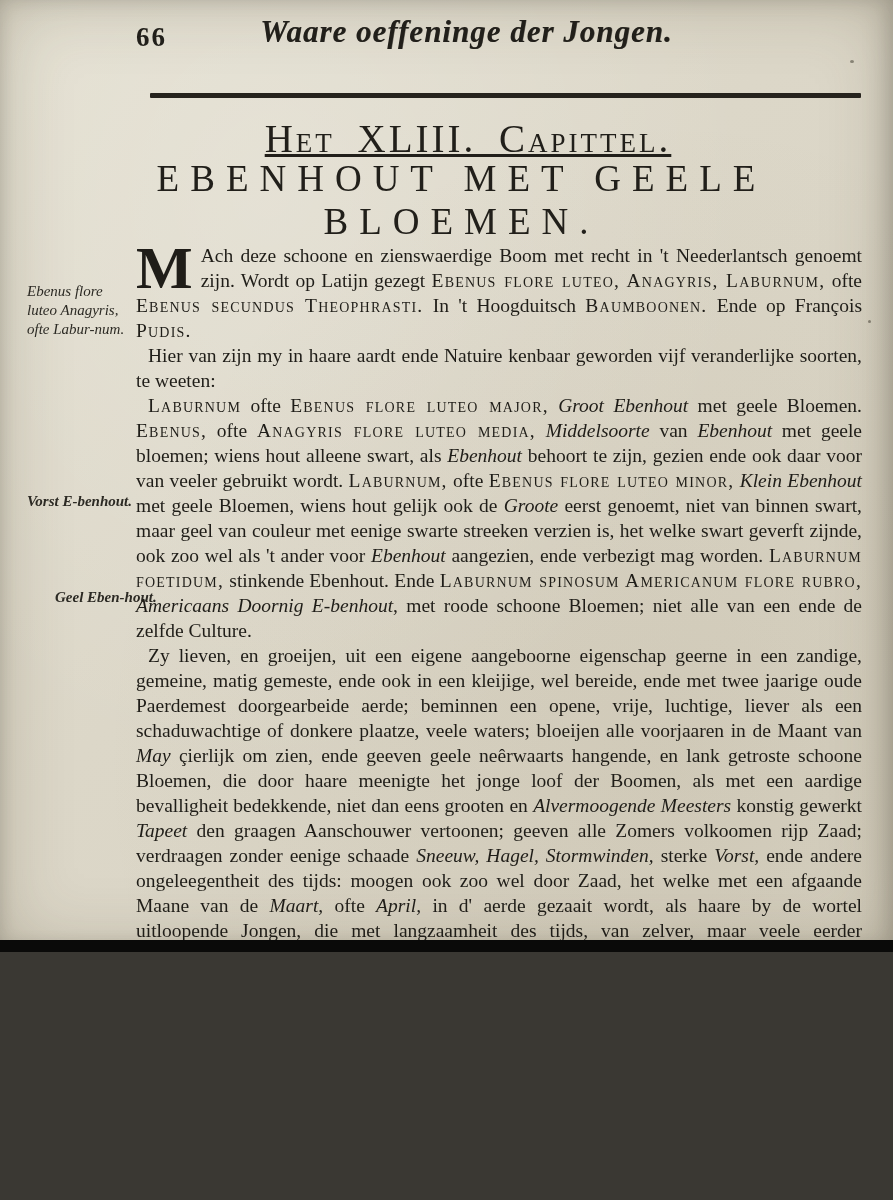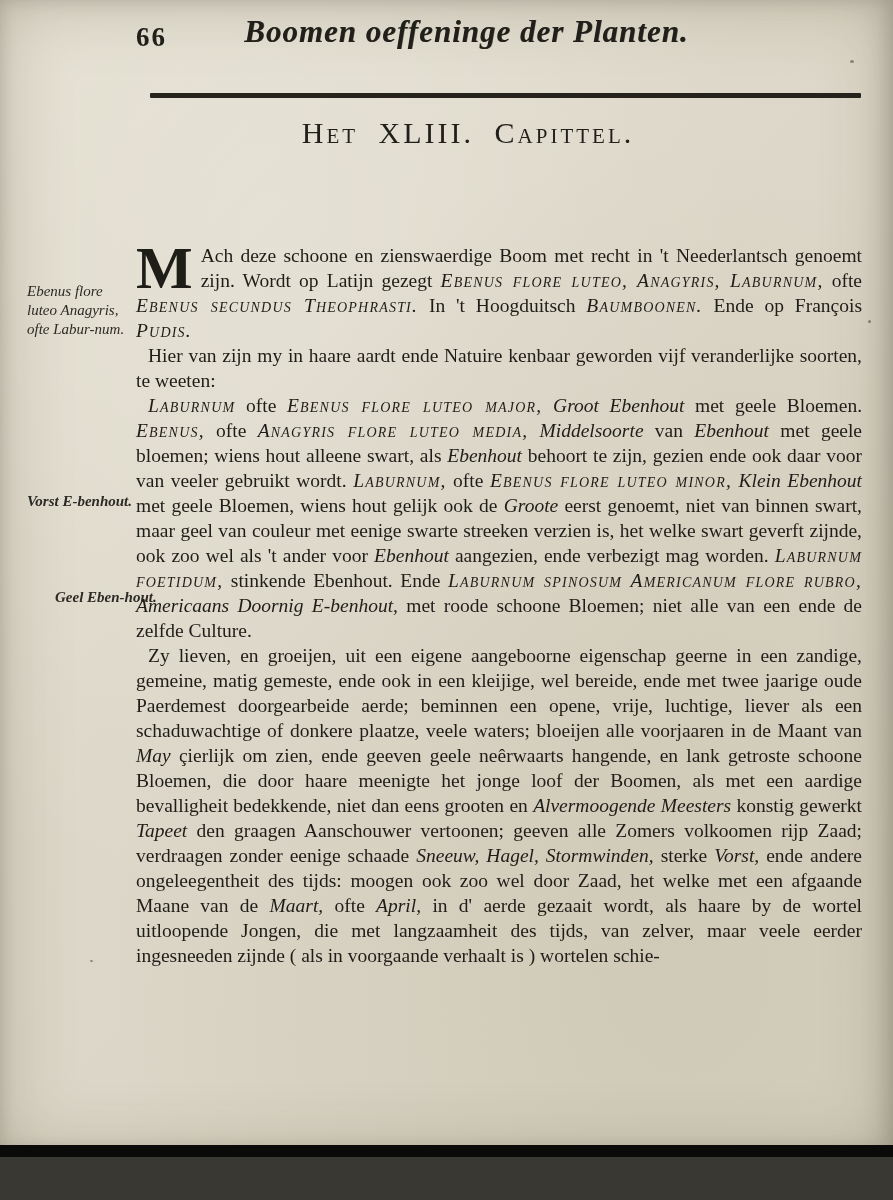--- a/index.html
+++ b/index.html
@@ -1,19 +1,19 @@
 <!DOCTYPE html>
 <html><head>
 <meta charset="utf-8">
 <style>
   * { margin:0; padding:0; box-sizing:border-box; }
   html,body { background:#3a3833; }
   .page {
     position:relative;
-    width:893px; height:1157px;
+    width:893px; height:952px;
     margin:0 auto;
     background:
       radial-gradient(ellipse at 30% 20%, rgba(255,255,255,0.18), rgba(255,255,255,0) 55%),
       radial-gradient(ellipse at 75% 80%, rgba(120,100,60,0.10), rgba(120,100,60,0) 60%),
       linear-gradient(135deg, #e3dfd0 0%, #dcd7c8 45%, #d8d3c4 100%);
     box-shadow: inset 0 0 70px rgba(70,58,32,0.25), inset -10px 0 24px rgba(0,0,0,0.10), inset 0 -6px 18px rgba(0,0,0,0.12);
     overflow:hidden;
     font-family:"Liberation Serif", "DejaVu Serif", serif;
     color:#211f1a;
   }
@@ -32,21 +32,21 @@
   .rule {
     position:absolute; top:93px; left:150px; right:32px; height:5px;
     background:#26231d;
     border-radius:1px;
   }
 
   .chap-heading {
     position:absolute; top:116px; left:103px; right:60px;
     text-align:center;
     font-variant: small-caps;
-    font-size:30px; letter-spacing:3px; word-spacing:10px;
+    font-size:39px; letter-spacing:3px; word-spacing:10px;text-decoration:underline;
   }
   .chap-title {
     position:absolute; top:157px; left:60px; right:30px;
     text-align:center;
     font-size:37px; line-height:43px; letter-spacing:11px;
   }
 
   .note {
     position:absolute; left:27px; width:106px;
     font-size:15px; line-height:19px;
@@ -65,21 +65,21 @@
     color:#1f1d18;
   }
   .para { margin:0; }
   .para.indent { text-indent:12px; }
   .dropcap {
     float:left;
     font-size:60px; line-height:46px;
     padding:2px 8px 0 0;
     font-weight:bold;
   }
-  .r-sc { font-variant: small-caps; letter-spacing:1.2px;font-style:italic; }
+  .r-sc { font-variant: small-caps; letter-spacing:1.2px; }
   .r-it { font-style:italic; }
   .r-bi { font-style:italic; font-weight:normal; }
 
   .catchword {
     position:absolute; top:1146px; right:34px;
     font-size:14px;
   }
 
   .scan-bar {
     position:absolute; left:0; right:0; bottom:0; height:12px;
@@ -89,24 +89,28 @@
   .sp1 { width:4px; height:3px; left:850px; top:60px; }
   .sp2 { width:3px; height:3px; left:868px; top:320px; }
   .sp3 { width:3px; height:2px; left:90px; top:960px; }
 </style>
 </head>
 <body>
 
 <div class="page">
 
   <span class="pagenum">66</span>
-  <div class="running">Boomen oeffeninge der Planten.</div>
+  <div class="running">Waare oeffeninge der Jongen.</div>
   <div class="rule"></div>
 
   <div class="chap-heading">Het XLIII. Capittel.</div>
+  <div class="chap-title">
+    <div>EBENHOUT MET GEELE</div>
+    <div>BLOEMEN.</div>
+  </div>
 
   <div class="note note1 it">Ebenus flore luteo Anagyris, ofte Labur-num.</div>
   <div class="note note2 bl">Vorst E-benhout.</div>
   <div class="note note3 bl">Geel Eben-hout.</div>
 
   <div class="textcol">
     <p class="para"><span class="dropcap">M</span><span><span class="r-n">Ach deze schoone en zienswaerdige Boom met recht in 't Neederlantsch genoemt zijn.  Wordt op Latijn gezegt </span><span class="r-sc">Ebenus flore luteo, Anagyris, Laburnum,</span><span class="r-n"> ofte </span><span class="r-sc">Ebenus secundus Theophrasti.</span><span class="r-n">  In 't Hoogduitsch </span><span class="r-sc">Baumboonen.</span><span class="r-n">  Ende op François </span><span class="r-sc">Pudis.</span></span></p>
     <p class="para indent"><span class="r-n">Hier van zijn my in haare aardt ende Natuire kenbaar geworden vijf veranderlijke soorten, te weeten:</span></p>
     <p class="para indent"><span class="r-sc">Laburnum</span><span class="r-n"> ofte </span><span class="r-sc">Ebenus flore luteo major,</span><span class="r-n"> </span><span class="r-bi">Groot Ebenhout</span><span class="r-n"> met geele Bloemen.  </span><span class="r-sc">Ebenus,</span><span class="r-n"> ofte </span><span class="r-sc">Anagyris flore luteo media,</span><span class="r-n"> </span><span class="r-bi">Middelsoorte</span><span class="r-n"> van </span><span class="r-bi">Ebenhout</span><span class="r-n"> met geele bloemen; wiens hout alleene swart, als </span><span class="r-bi">Ebenhout</span><span class="r-n"> behoort te zijn, gezien ende ook daar voor van veeler gebruikt wordt.  </span><span class="r-sc">Laburnum,</span><span class="r-n"> ofte </span><span class="r-sc">Ebenus flore luteo minor,</span><span class="r-n"> </span><span class="r-bi">Klein Ebenhout</span><span class="r-n"> met geele Bloemen, wiens hout gelijk ook de </span><span class="r-bi">Groote</span><span class="r-n"> eerst genoemt, niet van binnen swart, maar geel van couleur met eenige swarte streeken verzien is, het welke swart geverft zijnde, ook zoo wel als 't ander voor </span><span class="r-it">Ebenhout</span><span class="r-n"> aangezien, ende verbezigt mag worden.  </span><span class="r-sc">Laburnum foetidum,</span><span class="r-n"> stinkende Ebenhout.  Ende </span><span class="r-sc">Laburnum spinosum Americanum flore rubro,</span><span class="r-n"> </span><span class="r-bi">Americaans Doornig E-benhout</span><span class="r-n">, met roode schoone Bloemen; niet alle van een ende de zelfde Culture.</span></p>
     <p class="para indent"><span class="r-n">Zy lieven, en groeijen, uit een eigene aangeboorne eigenschap geerne in een zandige, gemeine, matig gemeste, ende ook in een kleijige, wel bereide, ende met twee jaarige oude Paerdemest doorgearbeide aerde; beminnen een opene, vrije, luchtige, liever als een schaduwachtige of donkere plaatze, veele waters; bloeijen alle voorjaaren in de Maant van </span><span class="r-it">May</span><span class="r-n"> çierlijk om zien, ende geeven geele neêrwaarts hangende, en lank getroste schoone Bloemen, die door haare meenigte het jonge loof der Boomen, als met een aardige bevalligheit bedekkende, niet dan eens grooten en </span><span class="r-it">Alvermoogende Meesters</span><span class="r-n"> konstig gewerkt </span><span class="r-it">Tapeet</span><span class="r-n"> den graagen Aanschouwer vertoonen; geeven alle Zomers volkoomen rijp Zaad; verdraagen zonder eenige schaade </span><span class="r-bi">Sneeuw, Hagel, Stormwinden,</span><span class="r-n"> sterke </span><span class="r-bi">Vorst,</span><span class="r-n"> ende andere ongeleegentheit des tijds: moogen ook zoo wel door Zaad, het welke met een afgaande Maane van de </span><span class="r-bi">Maart,</span><span class="r-n"> ofte </span><span class="r-it">April,</span><span class="r-n"> in d' aerde gezaait wordt, als haare by de wortel uitloopende Jongen, die met langzaamheit des tijds, van zelver, maar veele eerder ingesneeden zijnde ( als in voorgaande verhaalt is ) wortelen schie-</span></p>

